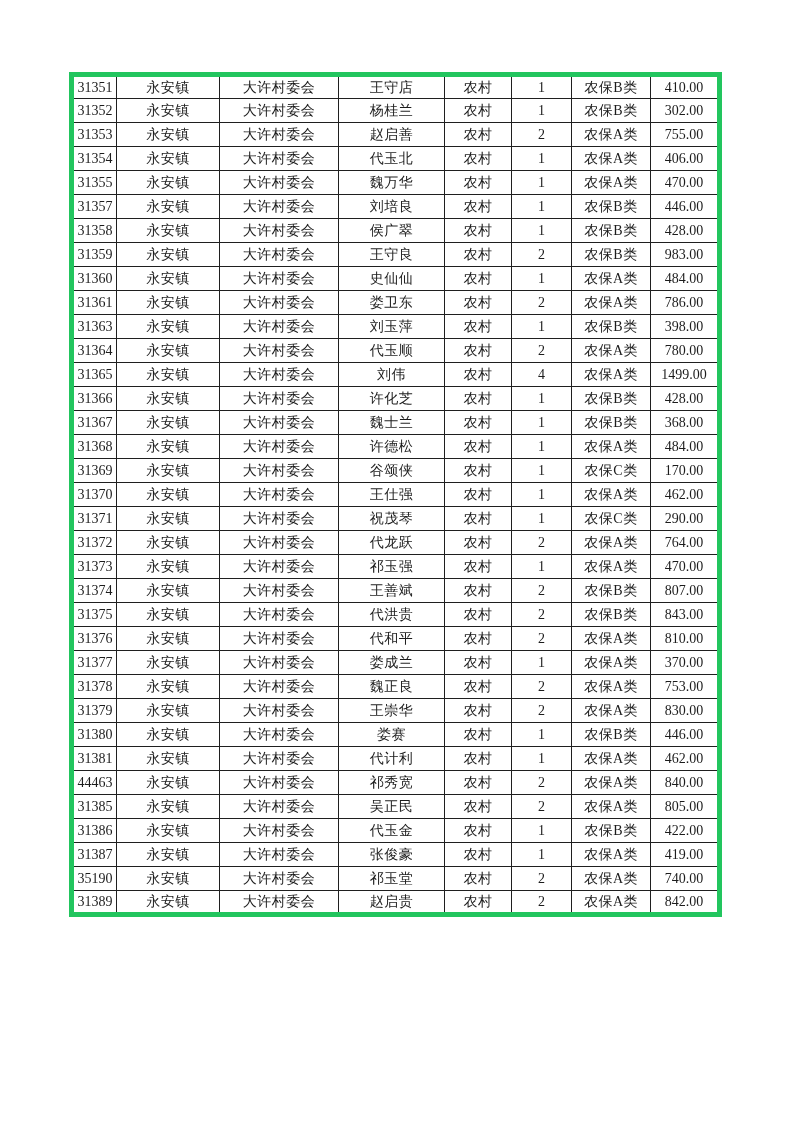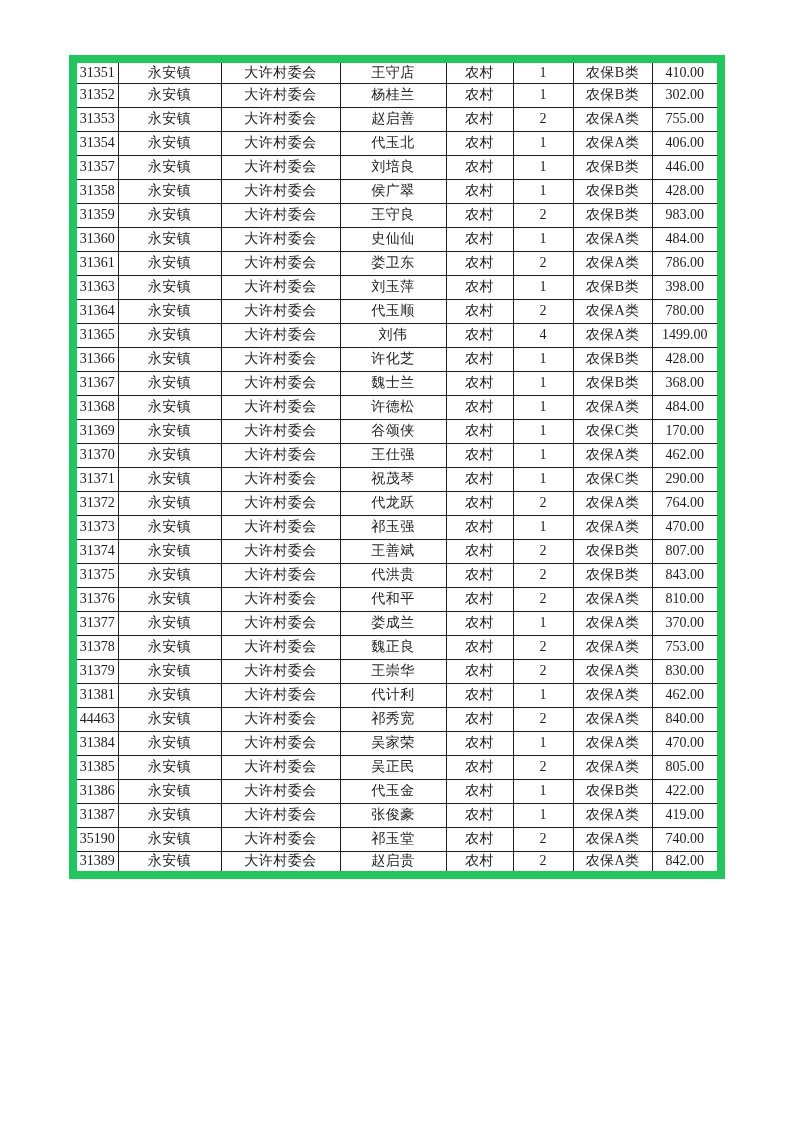--- a/index.html
+++ b/index.html
@@ -12,25 +12,25 @@
   .page {
     position: relative;
     width: 794px;
     height: 1122px;
     background: #ffffff;
     overflow: hidden;
   }
   table.roster {
     position: absolute;
     left: 69px;
-    top: 55px;
+    top: 72px;
     width: 648px;
     border-collapse: collapse;
     table-layout: fixed;
-    border: 8px solid #22c55e;
+    border: 5px solid #22c55e;
   }
   table.roster td {
     border: 1px solid #1f1f1f;
     height: 24px;
     text-align: center;
     vertical-align: middle;
     font-size: 14px;
     color: #1c1c1c;
     letter-spacing: 0.5px;
     white-space: nowrap;
@@ -89,20 +89,30 @@
           <td class="num">31354</td>
           <td>永安镇</td>
           <td>大许村委会</td>
           <td>代玉北</td>
           <td>农村</td>
           <td class="num">1</td>
           <td>农保A类</td>
           <td class="num">406.00</td>
         </tr>
         <tr>
+          <td class="num">31355</td>
+          <td>永安镇</td>
+          <td>大许村委会</td>
+          <td>魏万华</td>
+          <td>农村</td>
+          <td class="num">1</td>
+          <td>农保A类</td>
+          <td class="num">470.00</td>
+        </tr>
+        <tr>
           <td class="num">31357</td>
           <td>永安镇</td>
           <td>大许村委会</td>
           <td>刘培良</td>
           <td>农村</td>
           <td class="num">1</td>
           <td>农保B类</td>
           <td class="num">446.00</td>
         </tr>
         <tr>
@@ -309,48 +319,48 @@
           <td class="num">31379</td>
           <td>永安镇</td>
           <td>大许村委会</td>
           <td>王崇华</td>
           <td>农村</td>
           <td class="num">2</td>
           <td>农保A类</td>
           <td class="num">830.00</td>
         </tr>
         <tr>
+          <td class="num">31380</td>
+          <td>永安镇</td>
+          <td>大许村委会</td>
+          <td>娄赛</td>
+          <td>农村</td>
+          <td class="num">1</td>
+          <td>农保B类</td>
+          <td class="num">446.00</td>
+        </tr>
+        <tr>
           <td class="num">31381</td>
           <td>永安镇</td>
           <td>大许村委会</td>
           <td>代计利</td>
           <td>农村</td>
           <td class="num">1</td>
           <td>农保A类</td>
           <td class="num">462.00</td>
         </tr>
         <tr>
           <td class="num">44463</td>
           <td>永安镇</td>
           <td>大许村委会</td>
           <td>祁秀宽</td>
           <td>农村</td>
           <td class="num">2</td>
           <td>农保A类</td>
           <td class="num">840.00</td>
-        </tr>
-        <tr>
-          <td class="num">31384</td>
-          <td>永安镇</td>
-          <td>大许村委会</td>
-          <td>吴家荣</td>
-          <td>农村</td>
-          <td class="num">1</td>
-          <td>农保A类</td>
-          <td class="num">470.00</td>
         </tr>
         <tr>
           <td class="num">31385</td>
           <td>永安镇</td>
           <td>大许村委会</td>
           <td>吴正民</td>
           <td>农村</td>
           <td class="num">2</td>
           <td>农保A类</td>
           <td class="num">805.00</td>

